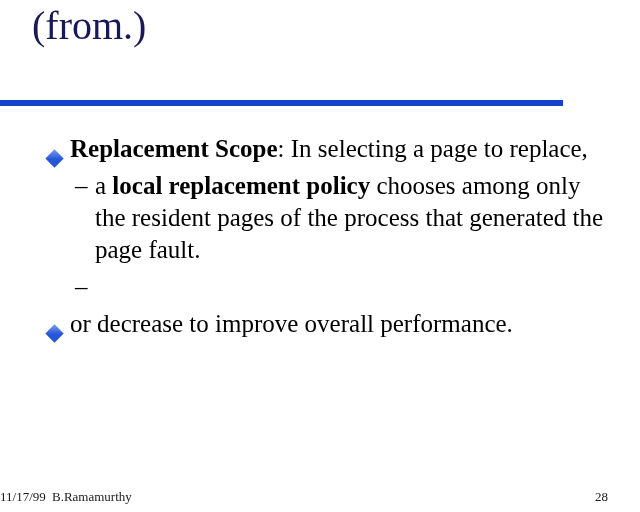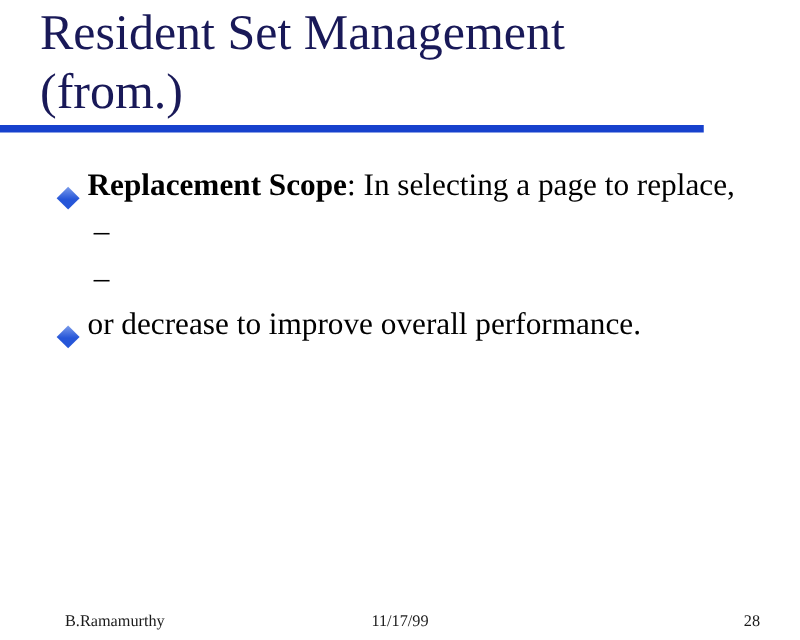--- a/index.html
+++ b/index.html
@@ -67,46 +67,50 @@
 
   .footer {
     position: absolute;
     left: 0; bottom: 8px;
     width: 640px;
     font-size: 13px;
     line-height: 15px;
     color: var(--footer-color);
   }
   .footer-author { position: absolute; left: 10px; bottom: 0; margin-left: 42px; }
-  .footer-date { position: absolute; left: 0; right: 0; bottom: 0; text-align: center; }
+  .footer-date { position: absolute; left: 0; right: 0; bottom: 0; }
   .footer-page { position: absolute; right: 32px; bottom: 0; }
 </style>
 </head>
 <body style="--title-color: #191958; --rule-color: #1741cd; --diamond-color: #2656d8; --text-color: #000000;">
 
 <div class="slide">
 
   <div class="title">
-    <div class="title-line">Resident Set Management</div>
     <div class="title-line">(from.)</div>
   </div>
 
   <div class="rule"></div>
 
   <div class="body-area" id="bullet-list">
       <div class="bullet l1">
         <div class="marker-col">
           <div class="diamond"></div>
         </div>
         <div class="lines">
           <div class="line"><b>Replacement Scope</b><span>: In selecting a page to replace,</span></div>
         </div>
       </div>
       <div class="bullet l2">
         <div class="marker-col dash-marker">–</div>
+        <div class="lines">
+          <div class="line"><span>a </span><b>local replacement policy</b><span> chooses among only</span></div>
+          <div class="line"><span>the resident pages of the process that generated the</span></div>
+          <div class="line"><span>page fault.</span></div>
+        </div>
       </div>
       <div class="bullet l2">
         <div class="marker-col dash-marker">–</div>
       </div>
       <div class="bullet l1">
         <div class="marker-col">
           <div class="diamond"></div>
         </div>
         <div class="lines">
           <div class="line"><span>or decrease to improve overall performance.</span></div>

